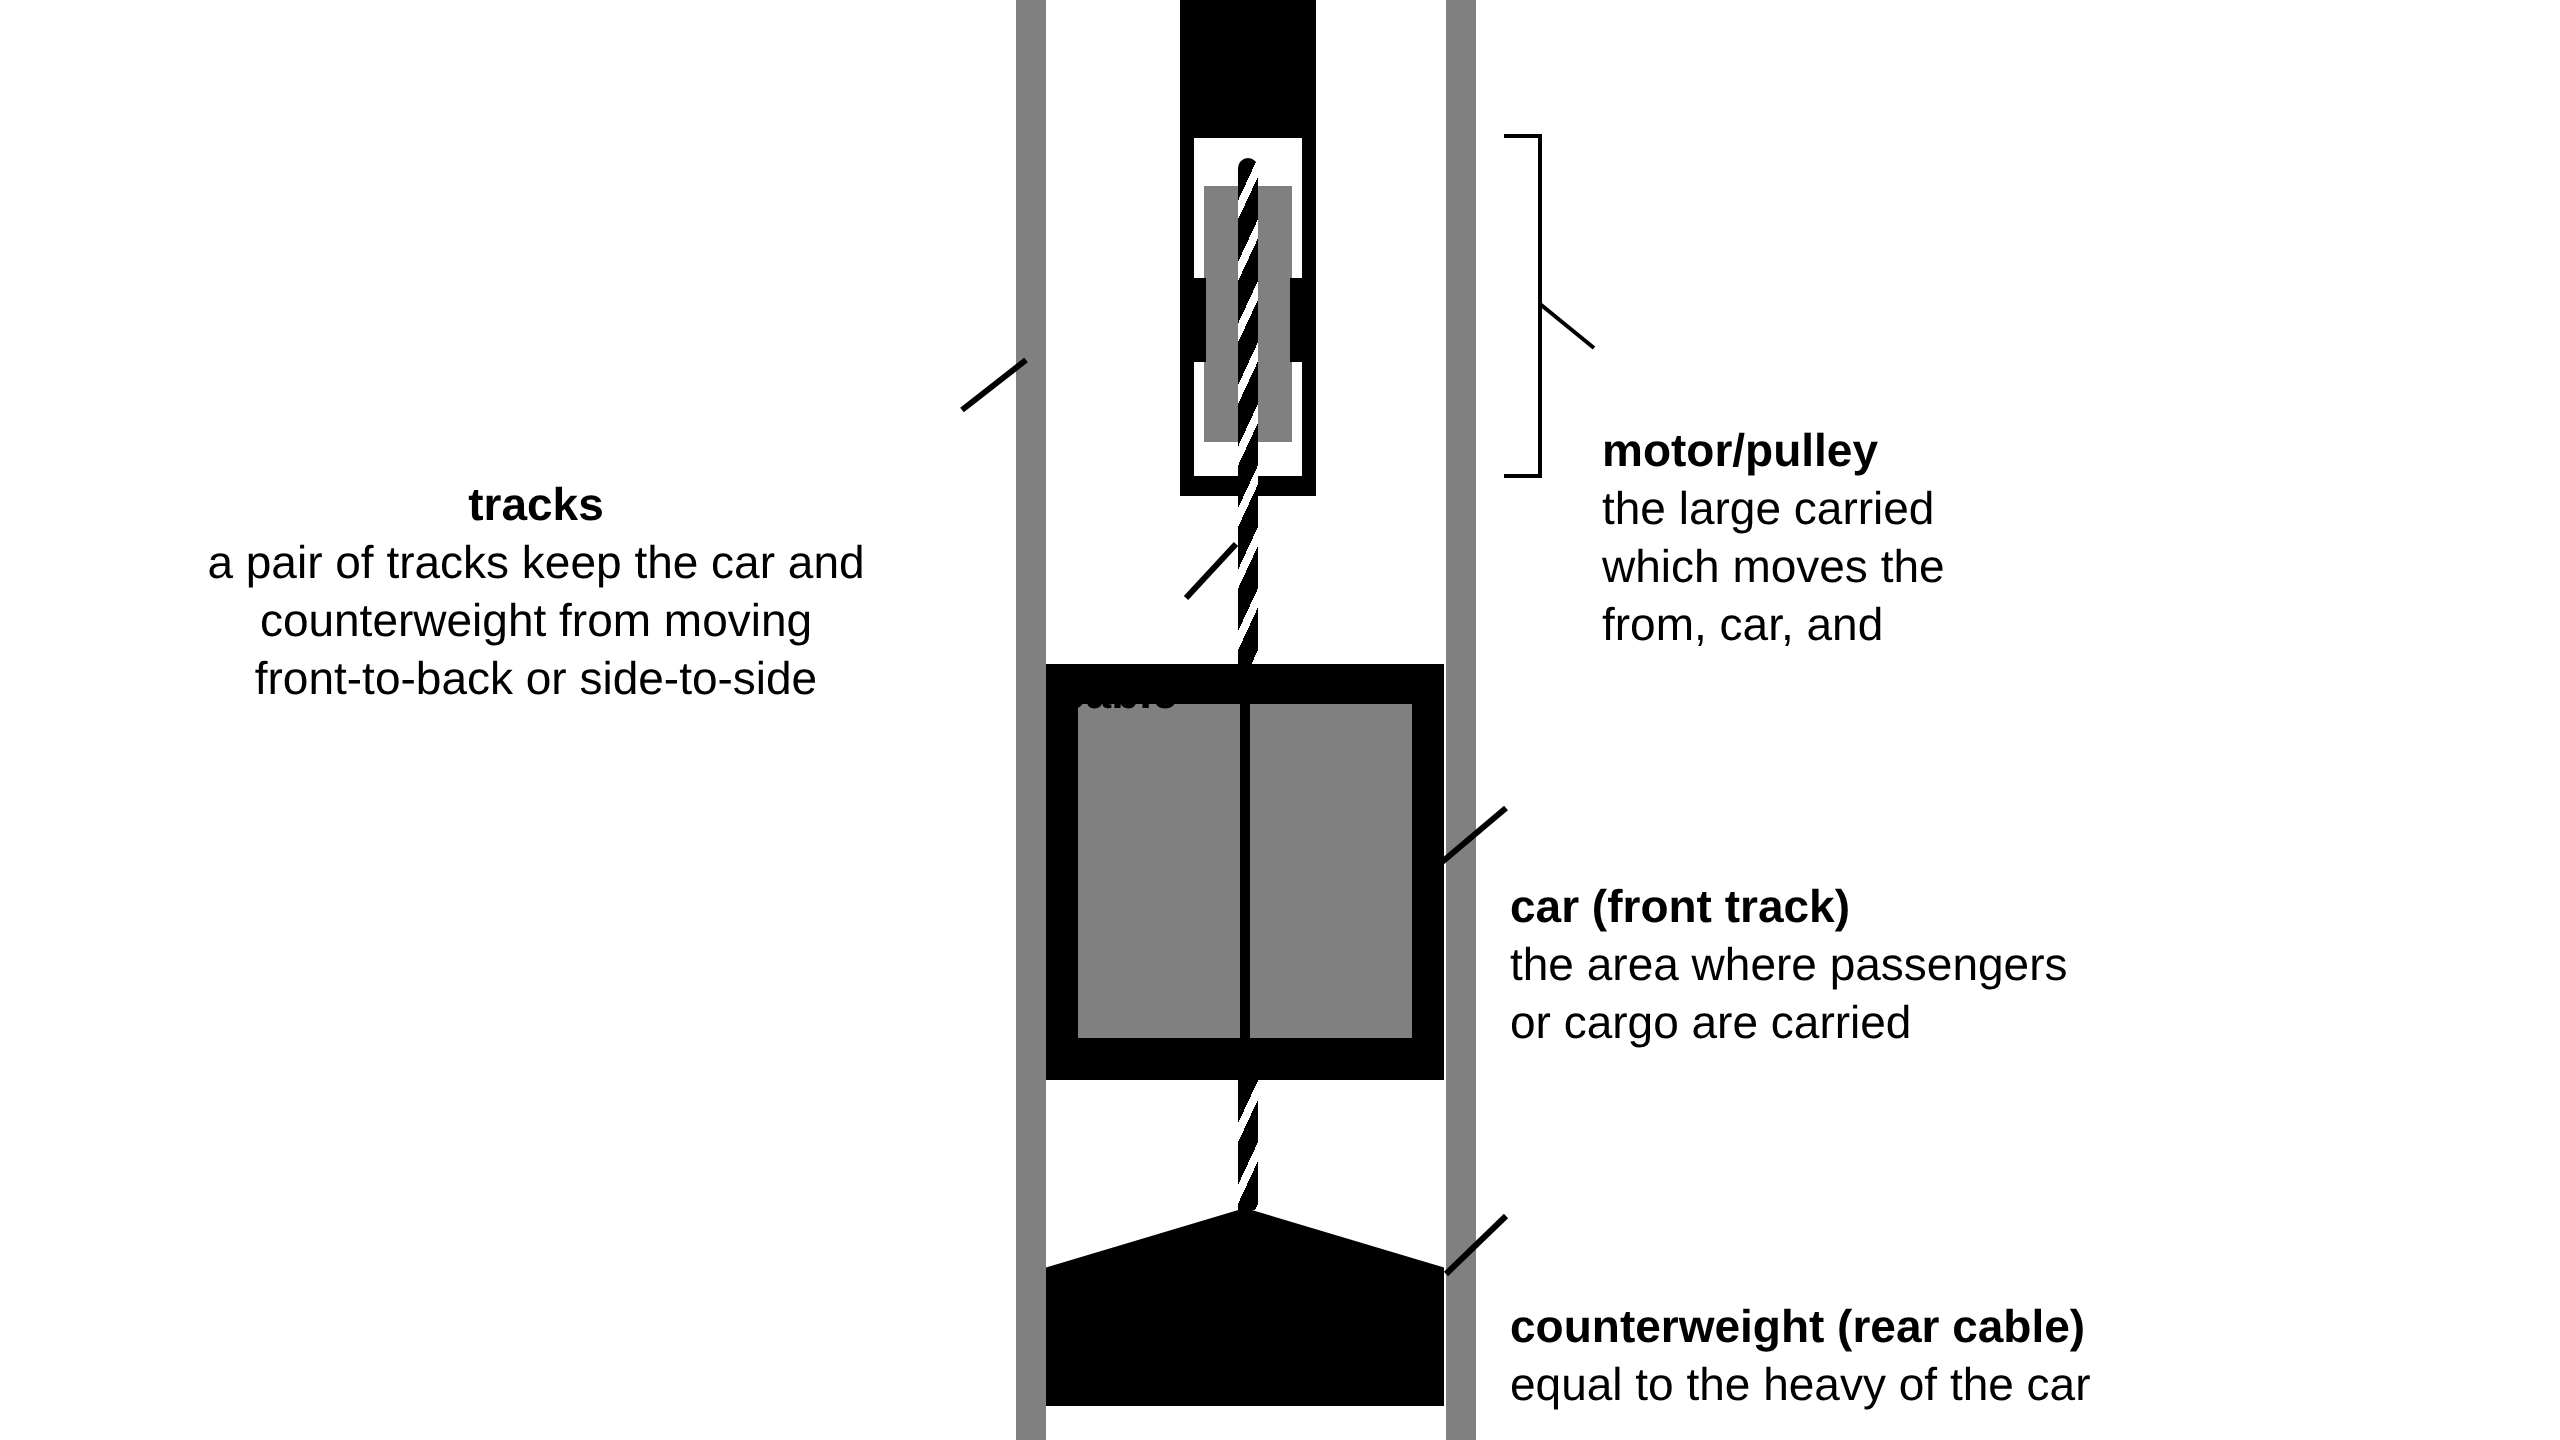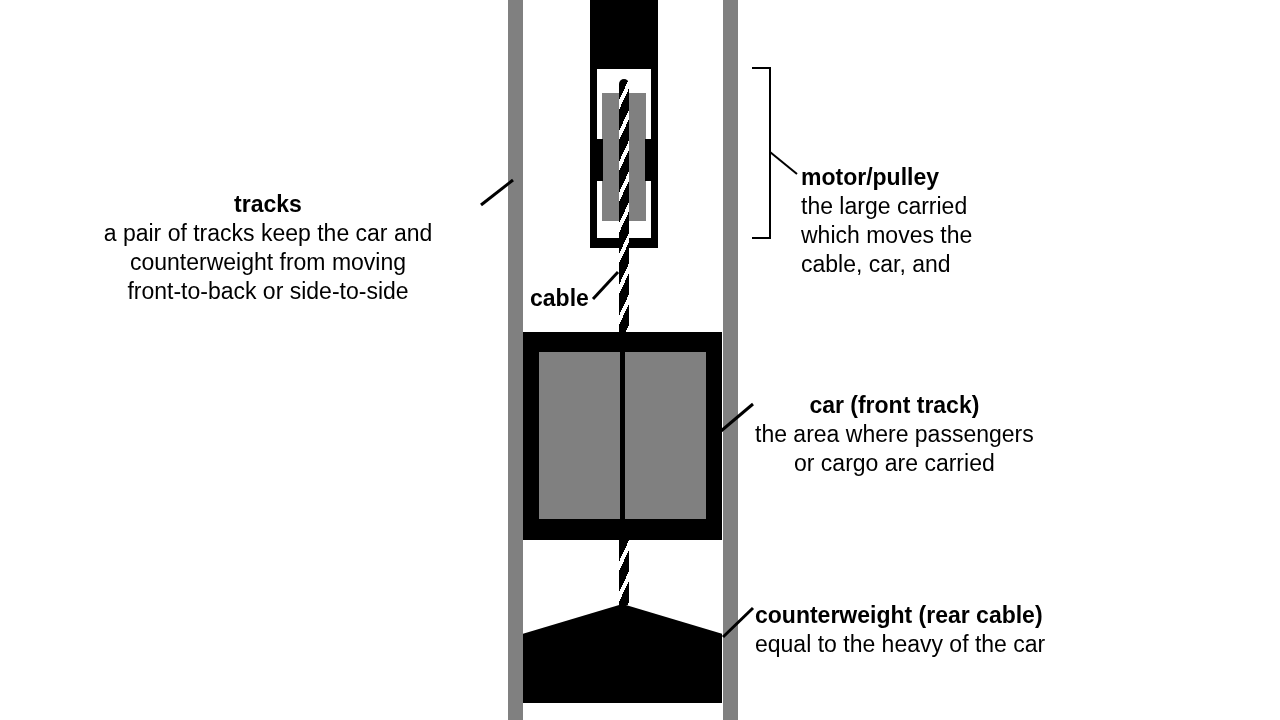--- a/index.html
+++ b/index.html
@@ -30,26 +30,26 @@
   .car-panel-left{left:16px;}
   .car-panel-right{left:102px;}
   
   .counterweight{
     position:absolute;left:523px;top:604px;width:199px;height:99px;background:#000;z-index:4;
     clip-path:polygon(50% 0,100% 30%,100% 100%,0 100%,0 30%);
   }
   
   .lines-svg{position:absolute;left:0;top:0;width:1280px;height:720px;z-index:6;pointer-events:none;}
   
-  .label{position:absolute;z-index:7;font-size:23px;line-height:29px;}
+  .label{position:absolute;z-index:7;font-size:23px;line-height:29px;margin-top:48px;}
   .label b{font-weight:bold;}
   .label-tracks{right:802px;top:190px;text-align:center;width:420px;}
   .label-cable{left:530px;top:284px;font-weight:bold;}
   .label-motor{left:801px;top:163px;}
-  .label-car{left:755px;top:391px;text-align:center;}
+  .label-car{left:755px;top:391px;}
   .label-cw{left:755px;top:601px;}
 </style>
 </head>
 <body>
 
 <div class="stage">
 
   <div class="track track-left"></div>
   <div class="track track-right"></div>
 
@@ -86,21 +86,21 @@
   </div>
 
   <div class="label label-cable">
     <b>cable</b>
   </div>
 
   <div class="label label-motor">
     <div><b>motor/pulley</b></div>
     <div>the large carried</div>
     <div>which moves the</div>
-    <div>cable, car, and</div>
+    <div>from, car, and</div>
   </div>
 
   <div class="label label-car">
     <div><b>car (front track)</b></div>
     <div>the area where passengers</div>
     <div>or cargo are carried</div>
   </div>
 
   <div class="label label-cw">
     <div><b>counterweight (rear cable)</b></div>

